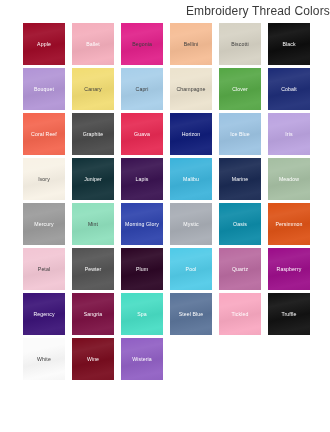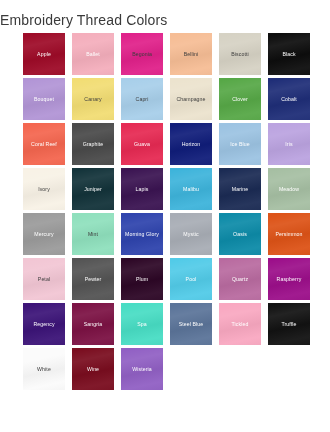--- a/index.html
+++ b/index.html
@@ -14,25 +14,25 @@
     overflow: hidden;
   }
   .page {
     width: 330px;
     height: 432px;
     position: relative;
     background: #ffffff;
     box-sizing: border-box;
   }
   .page-title {
-    text-align: left;
-    font-size: 14px;
+    text-align: right;
+    font-size: 12px;
     color: #3a3a3a;
     letter-spacing: 0.15px;
-    padding-top: 12px;
+    padding-top: 4px;
     margin: 0 0 5px 0;
     font-weight: normal;
   }
   .swatch-grid {
     display: grid;
     grid-template-columns: repeat(6, 42px);
     grid-auto-rows: 42px;
     column-gap: 7px;
     row-gap: 3px;
     padding-left: 23px;

